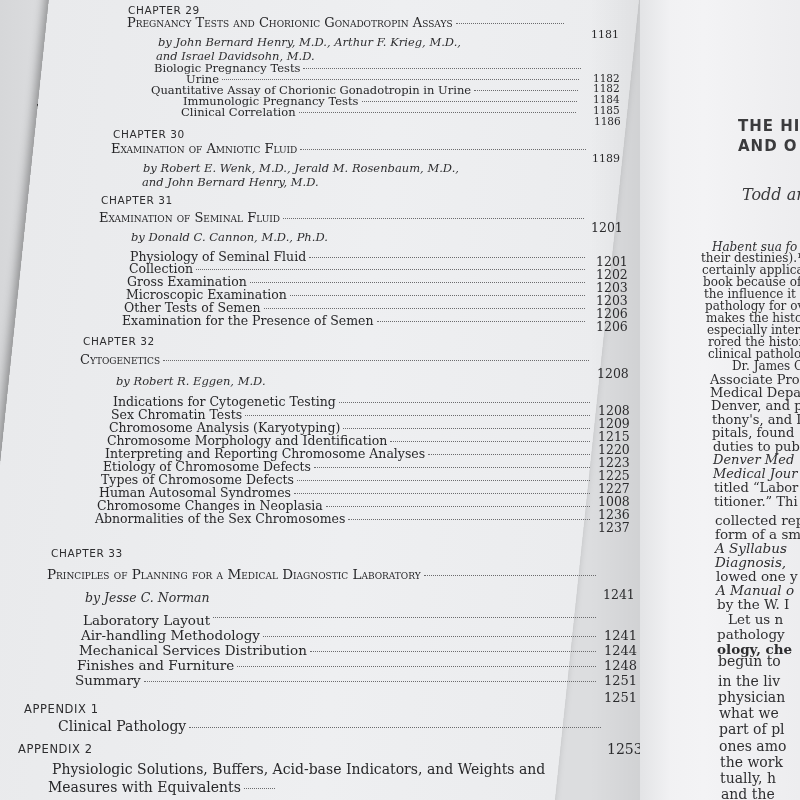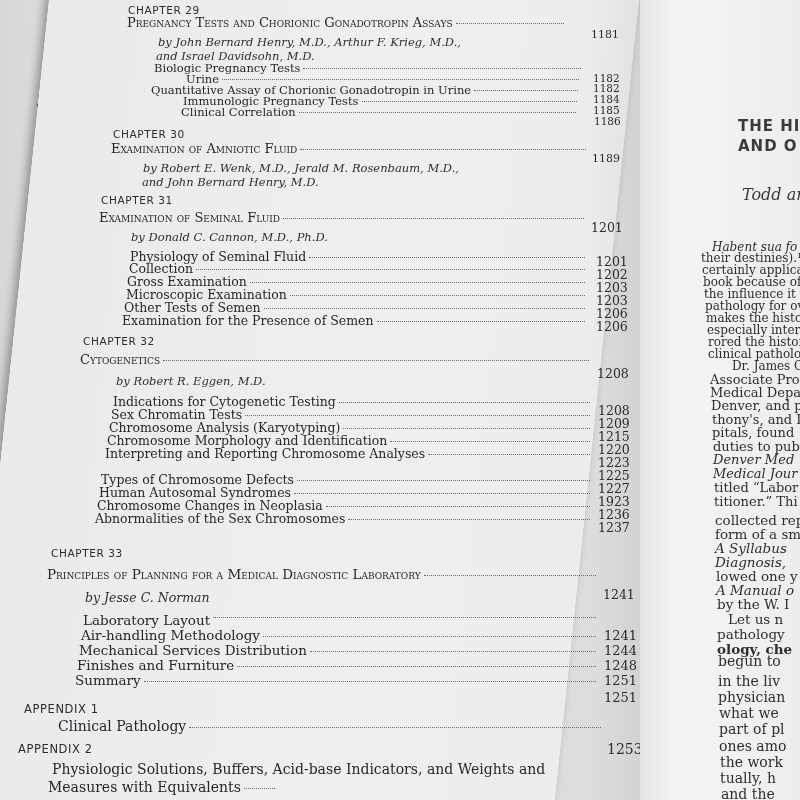--- a/index.html
+++ b/index.html
@@ -207,20 +207,24 @@
       <span class="dots"></span>
   </div>
   <div class="entry" style="left:107px;top:433px;width:486px;">
     <span class="lbl">Chromosome Morphology and Identification</span>
       <span class="dots"></span>
   </div>
   <div class="entry" style="left:105px;top:446px;width:488px;">
     <span class="lbl">Interpreting and Reporting Chromosome Analyses</span>
       <span class="dots"></span>
   </div>
+  <div class="entry" style="left:103px;top:459px;width:490px;">
+    <span class="lbl">Etiology of Chromosome Defects</span>
+      <span class="dots"></span>
+  </div>
   <div class="entry" style="left:101px;top:472px;width:492px;">
     <span class="lbl">Types of Chromosome Defects</span>
       <span class="dots"></span>
   </div>
   <div class="entry" style="left:99px;top:485px;width:494px;">
     <span class="lbl">Human Autosomal Syndromes</span>
       <span class="dots"></span>
   </div>
   <div class="entry" style="left:97px;top:498px;width:496px;">
     <span class="lbl">Chromosome Changes in Neoplasia</span>
@@ -230,21 +234,21 @@
     <span class="lbl">Abnormalities of the Sex Chromosomes</span>
       <span class="dots"></span>
   </div>
   <span class="pg" style="left:598px;top:403px;">1208</span>
   <span class="pg" style="left:598px;top:416px;">1209</span>
   <span class="pg" style="left:598px;top:429px;">1215</span>
   <span class="pg" style="left:598px;top:442px;">1220</span>
   <span class="pg" style="left:598px;top:455px;">1223</span>
   <span class="pg" style="left:598px;top:468px;">1225</span>
   <span class="pg" style="left:598px;top:481px;">1227</span>
-  <span class="pg" style="left:598px;top:494px;">1923</span>
+  <span class="pg" style="left:598px;top:494px;">1008</span>
   <span class="pg" style="left:598px;top:507px;">1236</span>
   <span class="pg" style="left:598px;top:520px;">1237</span>
 
   <span class="chap" style="left:51px;top:547px;">CHAPTER 33</span>
   <div class="title" style="left:47px;top:566px;width:552px;font-size:13.5px;">
     <span class="lbl">Principles of Planning for a Medical Diagnostic Laboratory</span>
     <span class="dots"></span>
   </div>
   <span class="pg" style="left:603px;top:587px;">1241</span>
   <span class="author" style="left:85px;top:591px;font-size:12.5px;">by Jesse C. Norman</span>

